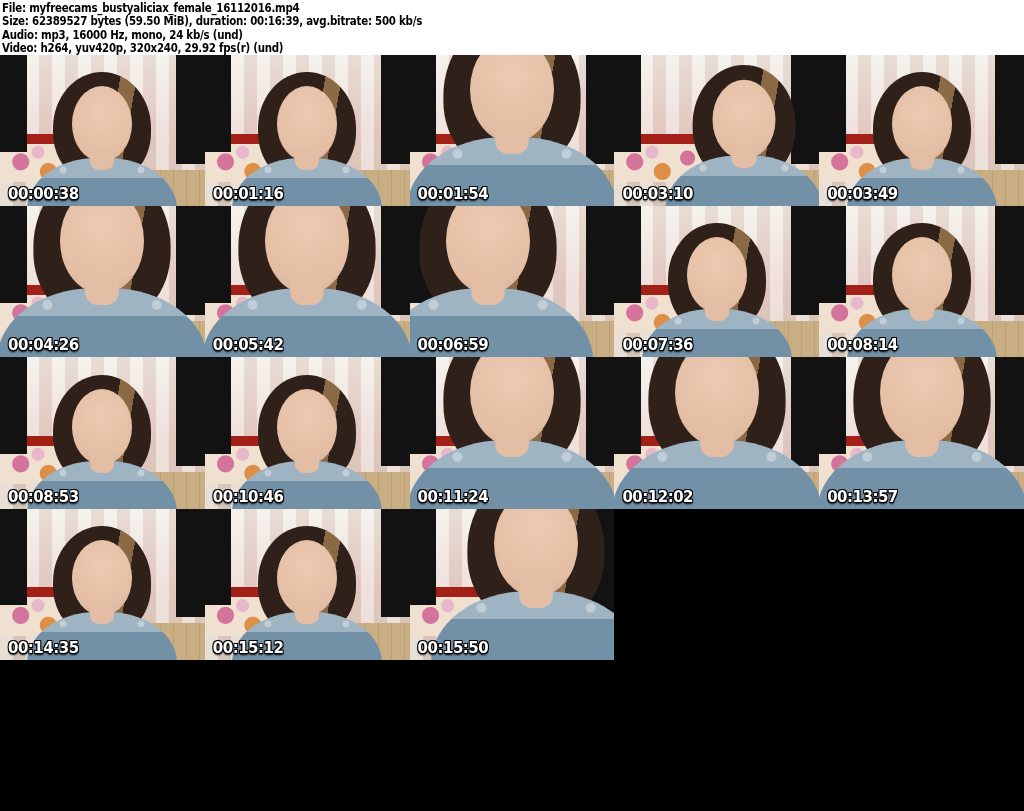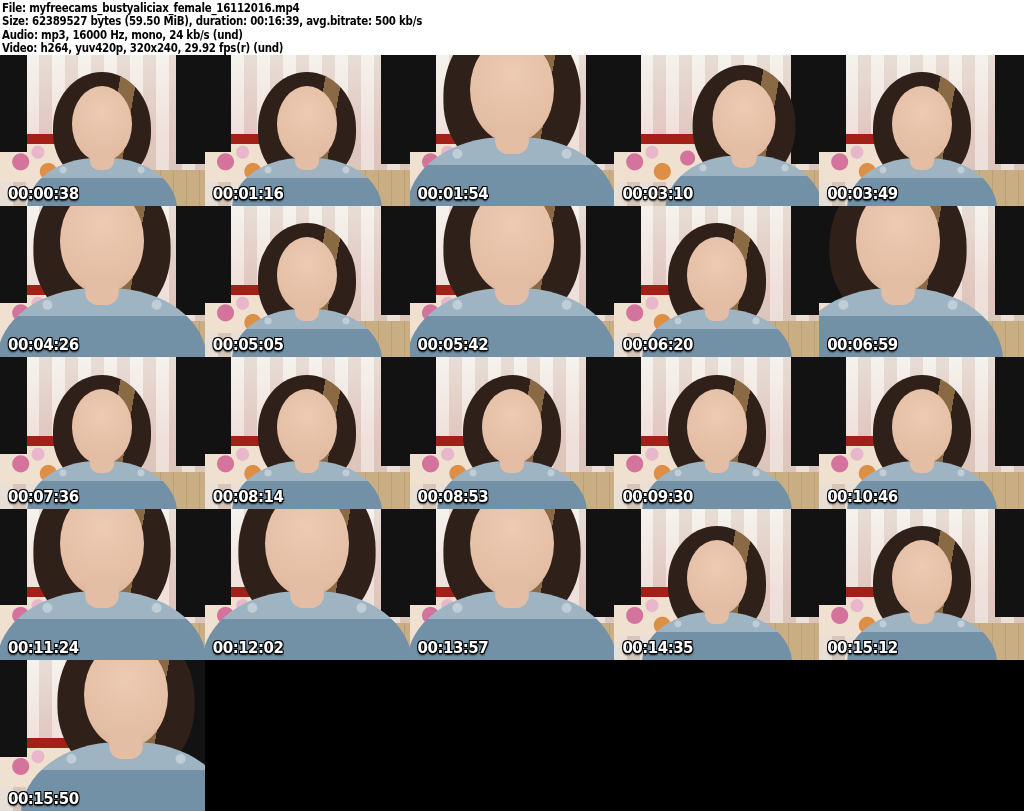--- a/index.html
+++ b/index.html
@@ -220,73 +220,39 @@
       <div class="figure">
         <div class="hair"></div>
         <div class="neck"></div>
         <div class="face"></div>
         <div class="torso"></div>
       </div>
     </div>
     <span class="ts">00:04:26</span>
   </div>
 
-  <div class="thumb f-medium p-center">
-    <div class="scene">
-      <div class="curtain"></div>
-      <div class="radiator"></div>
-      <div class="bed"></div>
-      <div class="floor"></div>
-      <div class="panel left"></div>
-      <div class="panel right"></div>
-      <div class="figure">
-        <div class="hair"></div>
-        <div class="neck"></div>
-        <div class="face"></div>
-        <div class="torso"></div>
-      </div>
-    </div>
-    <span class="ts">00:05:05</span>
-  </div>
 
   <div class="thumb f-close p-center">
     <div class="scene">
       <div class="curtain"></div>
       <div class="radiator"></div>
       <div class="bed"></div>
       <div class="floor"></div>
       <div class="panel left"></div>
       <div class="panel right"></div>
       <div class="figure">
         <div class="hair"></div>
         <div class="neck"></div>
         <div class="face"></div>
         <div class="torso"></div>
       </div>
     </div>
     <span class="ts">00:05:42</span>
   </div>
 
-  <div class="thumb f-medium p-center">
-    <div class="scene">
-      <div class="curtain"></div>
-      <div class="radiator"></div>
-      <div class="bed"></div>
-      <div class="floor"></div>
-      <div class="panel left"></div>
-      <div class="panel right"></div>
-      <div class="figure">
-        <div class="hair"></div>
-        <div class="neck"></div>
-        <div class="face"></div>
-        <div class="torso"></div>
-      </div>
-    </div>
-    <span class="ts">00:06:20</span>
-  </div>
 
   <div class="thumb f-close p-left">
     <div class="scene">
       <div class="curtain"></div>
       <div class="radiator"></div>
       <div class="bed"></div>
       <div class="floor"></div>
       <div class="panel left"></div>
       <div class="panel right"></div>
       <div class="figure">
@@ -346,37 +312,20 @@
       <div class="figure">
         <div class="hair"></div>
         <div class="neck"></div>
         <div class="face"></div>
         <div class="torso"></div>
       </div>
     </div>
     <span class="ts">00:08:53</span>
   </div>
 
-  <div class="thumb f-medium p-center">
-    <div class="scene">
-      <div class="curtain"></div>
-      <div class="radiator"></div>
-      <div class="bed"></div>
-      <div class="floor"></div>
-      <div class="panel left"></div>
-      <div class="panel right"></div>
-      <div class="figure">
-        <div class="hair"></div>
-        <div class="neck"></div>
-        <div class="face"></div>
-        <div class="torso"></div>
-      </div>
-    </div>
-    <span class="ts">00:09:30</span>
-  </div>
 
 
   <div class="thumb f-medium p-center">
     <div class="scene">
       <div class="curtain"></div>
       <div class="radiator"></div>
       <div class="bed"></div>
       <div class="floor"></div>
       <div class="panel left"></div>
       <div class="panel right"></div>

